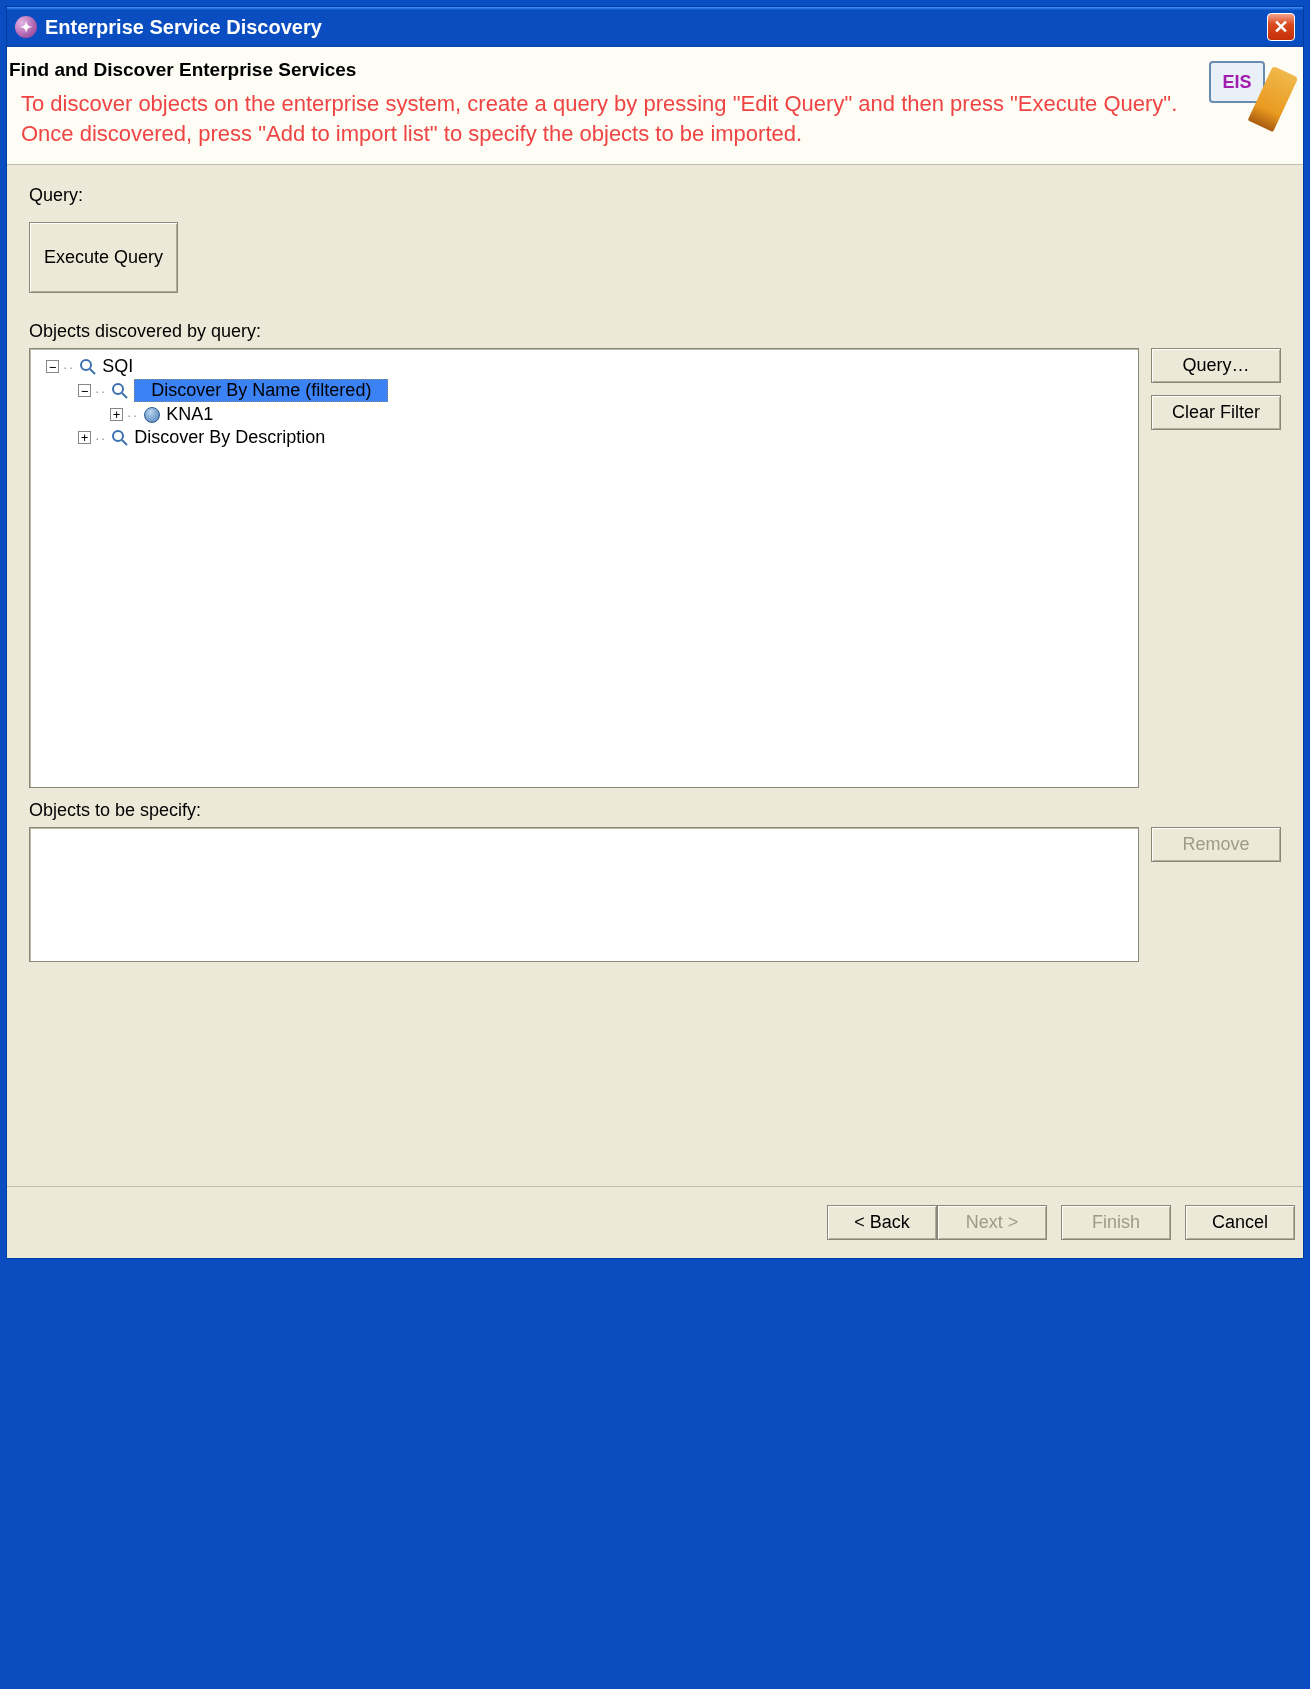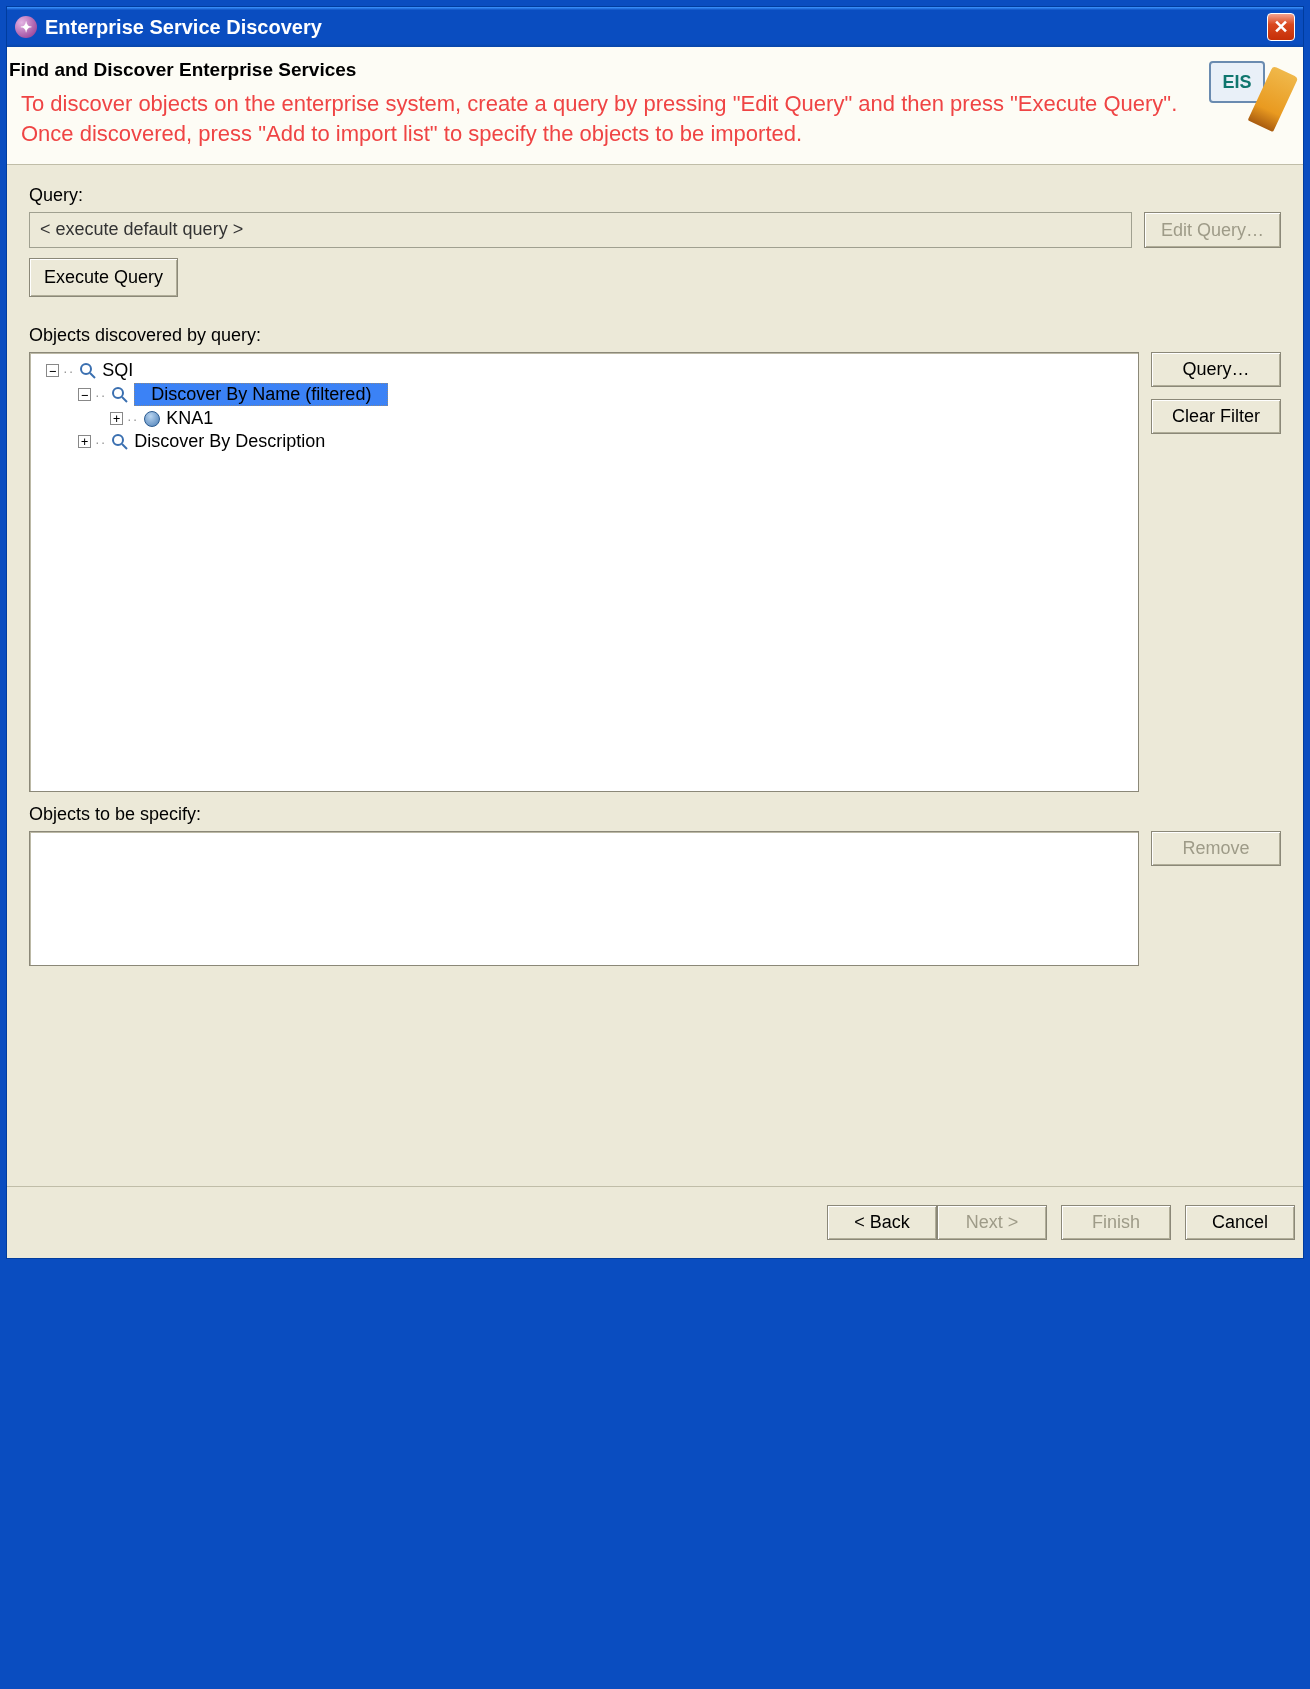--- a/index.html
+++ b/index.html
@@ -53,21 +53,21 @@
 .header-desc { font-size: 22px; line-height: 1.35; padding-left: 12px; color: #ef4444; }
 .header-icon {
   width: 80px; height: 70px; margin-left: 12px;
   display: flex; align-items: center; justify-content: center;
   position: relative;
 }
 .eis-box {
   width: 56px; height: 42px; background: #e9f0f8;
   border: 2px solid #6a8bb0; border-radius: 4px;
   display: flex; align-items: center; justify-content: center;
-  font-weight: bold; font-size: 18px; color: #0f766e;
+  font-weight: bold; font-size: 18px; color: #a21caf;
   position: absolute; top: 2px; left: 2px;
 }
 .pencil {
   position: absolute; right: 0; bottom: 0;
   width: 28px; height: 60px;
   background: linear-gradient(to bottom, #f0b84a 0%, #e99a20 70%, #a95c10 100%);
   border-radius: 4px 4px 2px 2px;
   transform: rotate(25deg);
 }
 .body {
@@ -91,21 +91,21 @@
   background: #ece9d8;
   border: 1px solid #8b8878;
   box-shadow: inset 1px 1px 0 #fff, inset -1px -1px 0 #b0ad98;
   padding: 6px 16px;
   font-size: 18px;
   cursor: pointer;
   min-width: 120px;
   text-align: center;
 }
 .btn.disabled { color: #9e9b88; cursor: default; }
-.btn.small { min-width: auto; padding: 8px 14px; }
+.btn.small { min-width: auto; padding: 24px 14px; }
 .exec-row { margin-top: 10px; }
 .section-gap { margin-top: 28px; }
 .tree-row { display: flex; gap: 12px; align-items: flex-start; }
 .tree-panel {
   flex: 1;
   border: 1px solid #8b8878;
   box-shadow: inset 1px 1px 0 #bcb9a6;
   background: #fff;
   height: 440px;
   padding: 6px 4px;
@@ -174,24 +174,20 @@
     </div>
     <div class="header-icon">
       <div class="eis-box">EIS</div>
       <div class="pencil"></div>
     </div>
   </div>
 
   <div class="body">
 
     <div class="field-label">Query:</div>
-    <div class="row">
-      <div class="query-input">&lt; execute default query &gt;</div>
-      <button class="btn disabled">Edit Query…</button>
-    </div>
     <div class="exec-row">
       <button class="btn small">Execute Query</button>
     </div>
 
     <div class="section-gap">
       <div class="field-label">Objects discovered by query:</div>
       <div class="tree-row">
         <div class="tree-panel">
 
           <div class="tree-node indent-1">

